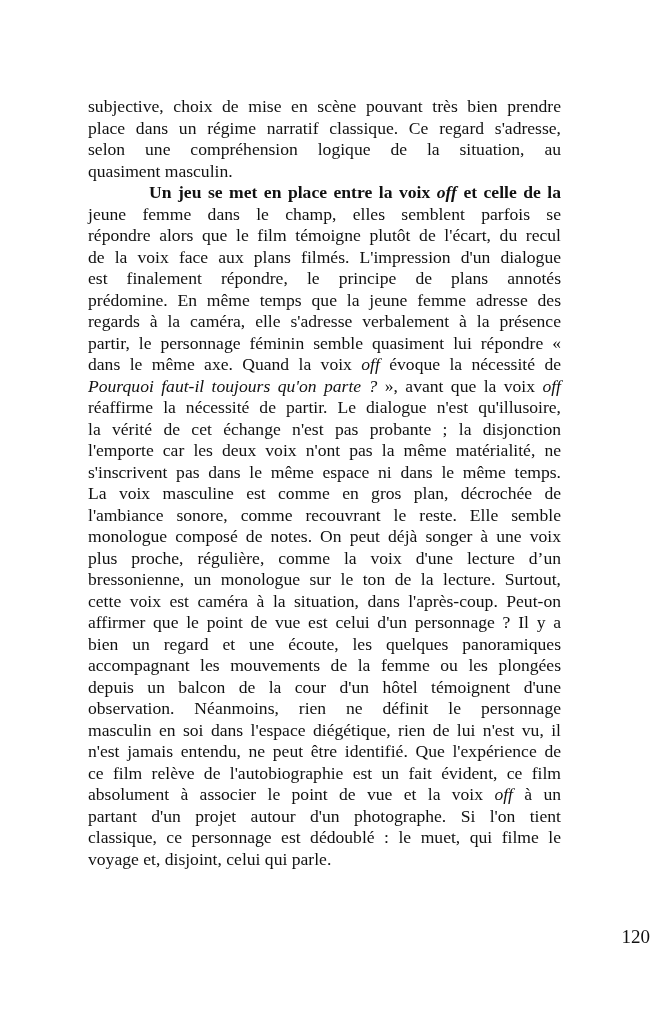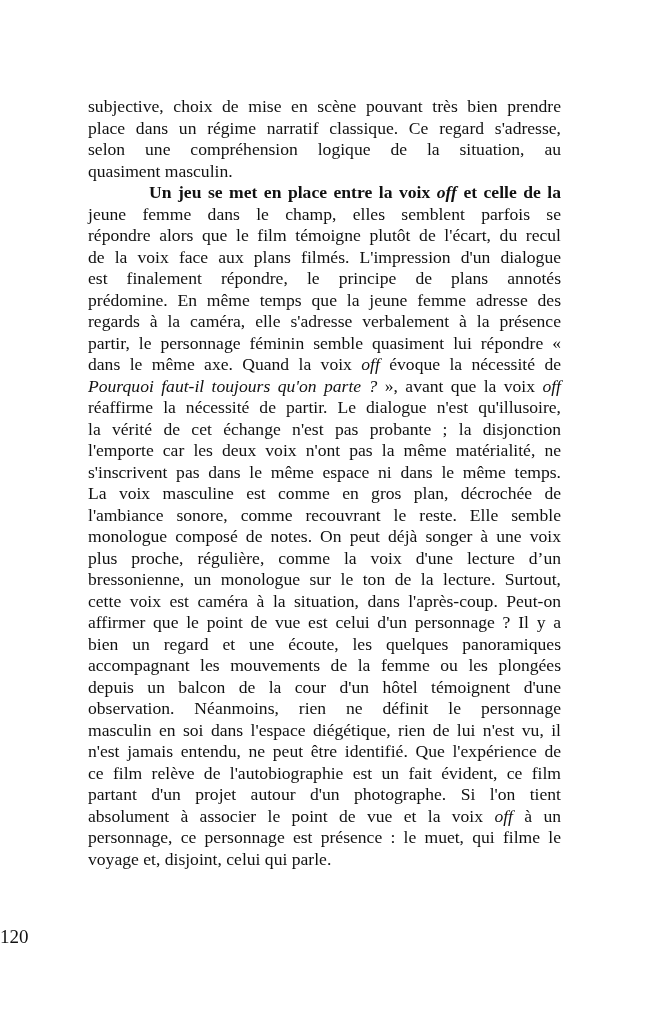--- a/index.html
+++ b/index.html
@@ -13,21 +13,21 @@
     color:#111;
     white-space:nowrap;
     text-align:justify;
     text-align-last:justify;
   }
   .line.last { text-align-last:left; }
   .line.indent { padding-left:61px;font-weight:bold; }
   .line span.it { font-style:italic; }
   .folio {
     position:absolute; left:0; width:650px; top:926px;
-    text-align:left;
+    text-align:right;
     font-family: "Liberation Serif", serif;
     font-size:19px; color:#111;
   }
 </style>
 </head>
 <body>
 
 <div class="page">
     <div>
       <div class="line"><span>subjective, choix de mise en scène pouvant très bien prendre</span></div>
@@ -57,19 +57,19 @@
       <div class="line"><span>bressonienne, un monologue sur le ton de la lecture. Surtout,</span></div>
       <div class="line"><span>cette voix est caméra à la situation, dans l'après-coup. Peut-on</span></div>
       <div class="line"><span>affirmer que le point de vue est celui d'un personnage ? Il y a</span></div>
       <div class="line"><span>bien un regard et une écoute, les quelques panoramiques</span></div>
       <div class="line"><span>accompagnant les mouvements de la femme ou les plongées</span></div>
       <div class="line"><span>depuis un balcon de la cour d'un hôtel témoignent d'une</span></div>
       <div class="line"><span>observation. Néanmoins, rien ne définit le personnage</span></div>
       <div class="line"><span>masculin en soi dans l'espace diégétique, rien de lui n'est vu, il</span></div>
       <div class="line"><span>n'est jamais entendu, ne peut être identifié. Que l'expérience de</span></div>
       <div class="line"><span>ce film relève de l'autobiographie est un fait évident, ce film</span></div>
+      <div class="line"><span>absolument à associer le point de vue et la voix </span><span class="it">off</span><span> à un</span></div>
       <div class="line"><span>partant d'un projet autour d'un photographe. Si l'on tient</span></div>
-      <div class="line"><span>absolument à associer le point de vue et la voix </span><span class="it">off</span><span> à un</span></div>
-      <div class="line"><span>personnage, ce personnage est présence : le muet, qui filme le</span></div>
+      <div class="line"><span>classique, ce personnage est dédoublé : le muet, qui filme le</span></div>
       <div class="line last"><span>voyage et, disjoint, celui qui parle.</span></div>
     </div>
   </div>
 <div class="folio">120</div>
 
 </body></html>

